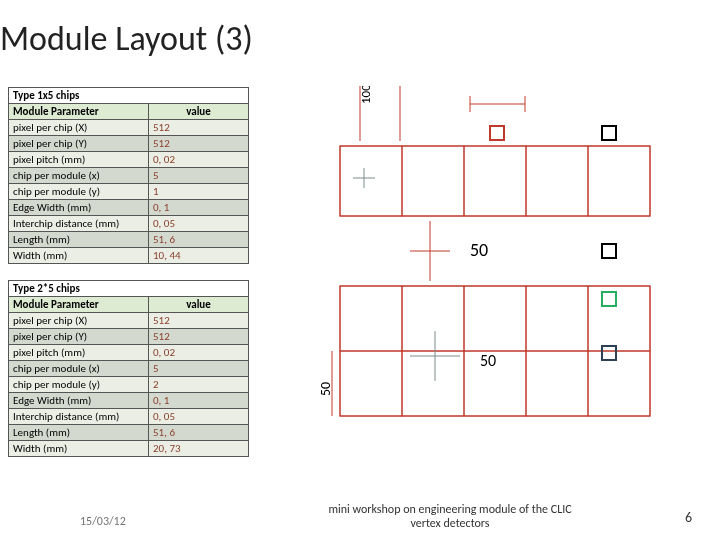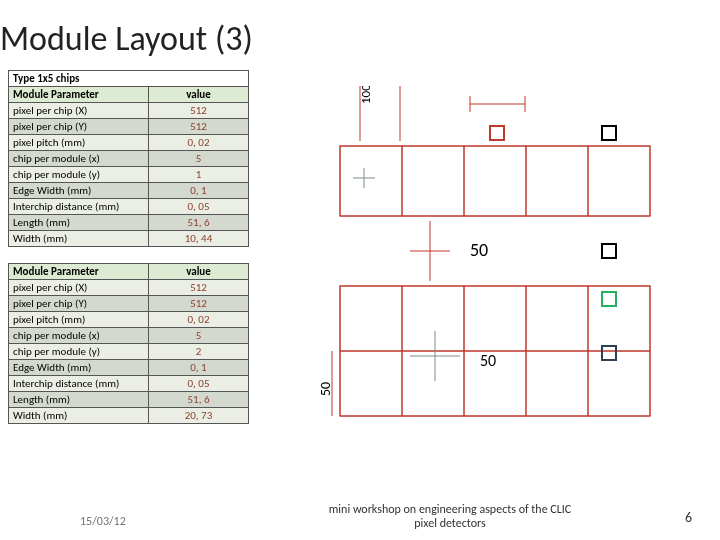--- a/index.html
+++ b/index.html
@@ -13,21 +13,21 @@
   .title {
     text-align: left;
     font-size: 34px;
     color: #222;
     padding-top: 18px;
     padding-bottom: 10px;
   }
   .tables {
     position: absolute;
     left: 8px;
-    top: 70px;
+    top: 87px;
   }
   table {
     border-collapse: collapse;
     font-size: 11px;
     margin-bottom: 16px;
   }
   td {
     border: 1px solid #555;
     padding: 1px 4px;
     white-space: nowrap;
@@ -45,21 +45,21 @@
     background: #ddebd3;
     font-weight: bold;
     text-align: center;
     width: 100px;
   }
   .row-odd td { background: #eaeee4; }
   .row-even td { background: #d4d9cf; }
   .param { width: 140px; margin-left: 16px; }
   .val {
     width: 100px;
-    text-align: center;
+    text-align: left;
     color: #8a3f2a;
   }
   .diagram {
     position: absolute;
     left: 320px;
     top: 86px;
   }
   .footer-date {
     position: absolute;
     left: 80px;
@@ -133,20 +133,23 @@
         </tr>
     <tr class="row-odd">
           <td class="param">Width (mm)</td>
           <td class="val">10, 44</td>
         </tr>
   </tbody>
     </table>
 
   <table>
     <tbody>
+        <tr>
+          <td class="hdr-title" colspan="2">Type 2*5 chips</td>
+        </tr>
     <tr>
       <td class="param-hdr">Module Parameter</td>
       <td class="val-hdr">value</td>
     </tr>
     <tr class="row-odd">
           <td class="param">pixel per chip (X)</td>
           <td class="val">512</td>
         </tr>
     <tr class="row-even">
           <td class="param">pixel per chip (Y)</td>
@@ -237,14 +240,14 @@
     <rect x="282" y="260" width="14" height="14" fill="none" stroke="#2e4053" stroke-width="2"></rect>
 
     <text x="160" y="280" font-size="16" fill="#000">50</text>
 
     <text x="10" y="310" font-size="14" fill="#000" transform="rotate(-90 10 310)">50</text>
     <line x1="12" y1="265" x2="12" y2="330" stroke="#c0392b" stroke-width="1"></line>
   </g>
 </svg>
 
 <div class="footer-date">15/03/12</div>
-<div class="footer-text">mini workshop on engineering aspects of the CLIC pixel detectors</div>
+<div class="footer-text">mini workshop on engineering module of the CLIC vertex detectors</div>
 <div class="footer-num">6</div>
 
 </body></html>

